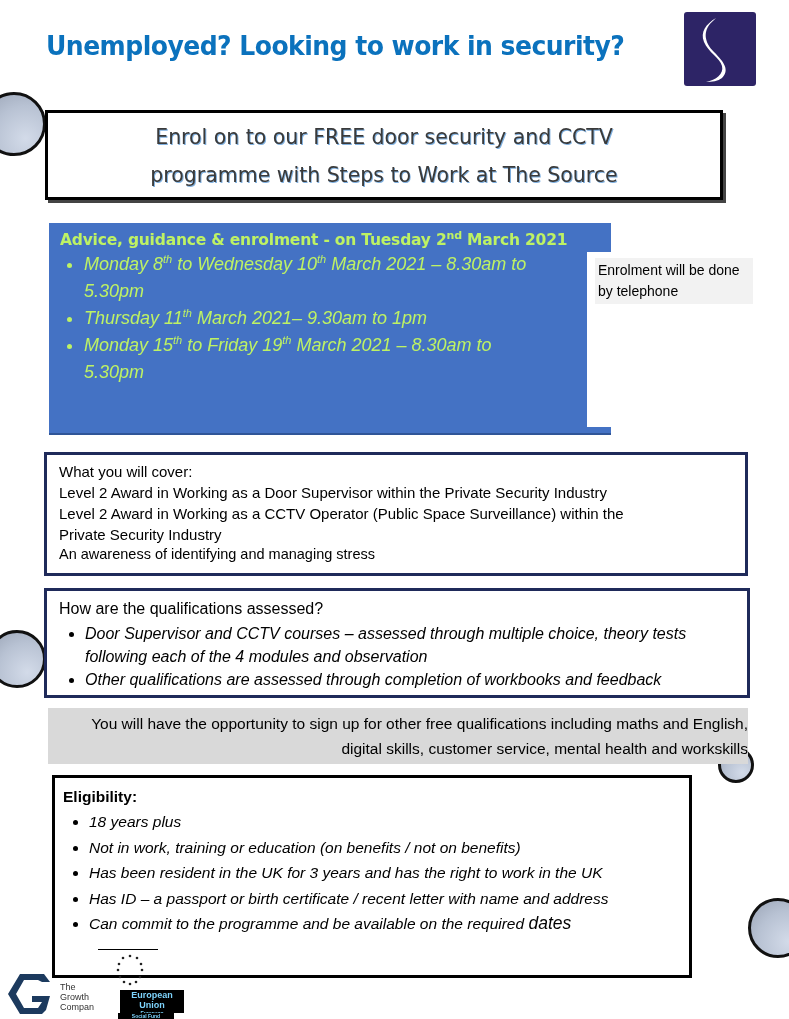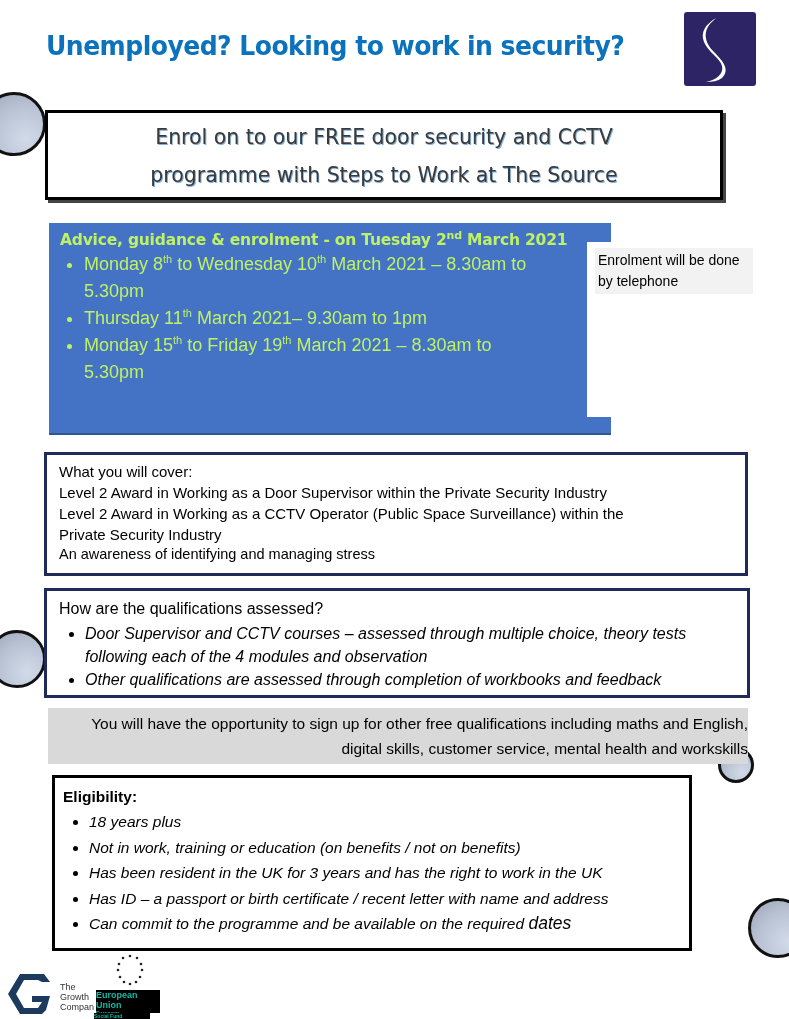--- a/index.html
+++ b/index.html
@@ -44,25 +44,25 @@
     background: #4472c4; color: #bef264;
     border-bottom: 2px solid #2f5597;
     box-sizing: border-box;
     padding: 8px 0 0 11px;
   }
   .blue-head {
     font-family: "DejaVu Sans", sans-serif; font-weight: bold;
     font-size: 15.5px; white-space: nowrap; letter-spacing: -0.2px;
   }
   .blue-sub { font-size: 18px; margin-top: 3px; }
-  .blue-list { margin: 2px 0 0 0; padding-left: 24px; font-size: 18px; line-height: 27px; }
+  .blue-list { margin: 2px 0 0 0; padding-left: 24px; font-size: 18px; line-height: 27px; font-style: italic; }
   .blue-list li { padding-left: 0; }
   sup { font-size: 11px; line-height: 0; }
   .side-note {
-    left: 587px; top: 242px; width: 172px;
+    left: 587px; top: 252px; width: 172px;
     background: #fff; padding: 6px 0 12px 8px; box-sizing: border-box; height: 175px;
   }
   .note-block {
     background: #f2f2f2; font-size: 14px; line-height: 21px; padding: 2px 4px 2px 3px;
     width: 158px; box-sizing: border-box; margin-bottom: 8px;
   }
   .cover-box {
     left: 44px; top: 452px; width: 704px; height: 124px;
     border: 3px solid #1f2a5a; box-sizing: border-box;
     padding: 6px 13px 0 12px; font-size: 15px; line-height: 21px;
@@ -74,29 +74,29 @@
     padding: 7px 0 0 12px; font-size: 16px; line-height: 21px;
   }
   .assess-box ul, .elig-box ul { margin: 3px 0 0 0; padding-left: 26px; font-style: italic; }
   .assess-box li { line-height: 23px; }
   .grey-band {
     left: 48px; top: 708px; width: 700px; height: 56px;
     background: #d9d9d9; font-size: 15.5px; line-height: 25px;
     padding: 3px 0 0 3px; box-sizing: border-box; text-align: right;
   }
   .elig-box {
-    left: 52px; top: 775px; width: 640px; height: 176px;
+    left: 52px; top: 775px; width: 640px; height: 203px;
     border: 3px solid #000; box-sizing: border-box;
     padding: 10px 0 0 8px; font-size: 15.5px;
   }
   .elig-title { font-weight: bold; margin-bottom: 2px; }
   .elig-box li { line-height: 25.5px; }
   .elig-box li:last-child .big { font-size: 17.5px; }
   .gc-text { font-size: 9px; line-height: 10px; color: #333; }
-  .eu-box { background: #000; color: #14b8a6; font-weight: bold; }
+  .eu-box { background: #000; color: #7dd3fc; text-align: center; font-weight: bold; margin-left: 24px; }
 </style>
 </head>
 <body>
 
 <div class="abs title">Unemployed? Looking to work in security?</div>
 <div class="abs logo-s">
   <svg width="72" height="74" viewBox="0 0 72 74">
     <path d="M30 8 C18 18 20 30 30 40 C40 50 46 58 38 66 C34 69 28 70 22 70 C32 68 40 62 38 54 C36 46 24 40 20 30 C16 20 22 12 32 6 Z" fill="#ffffff"></path>
   </svg>
 </div>

